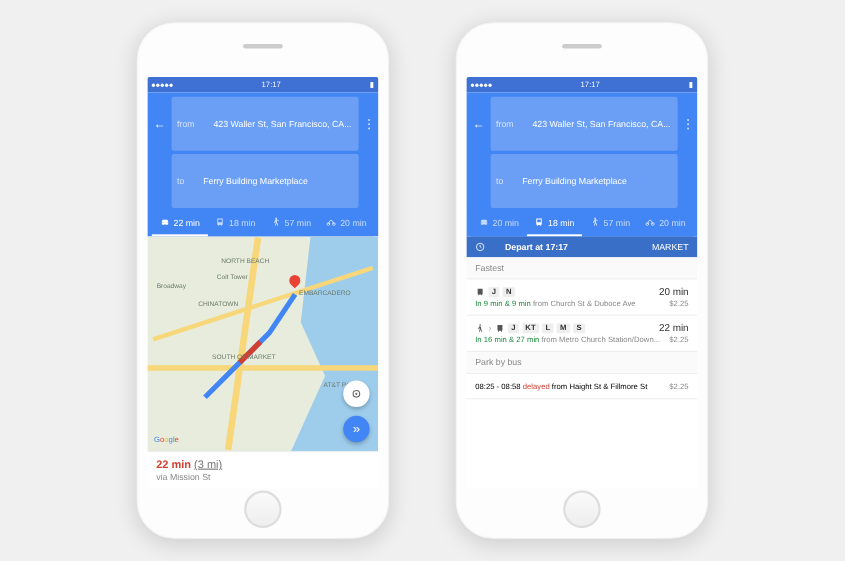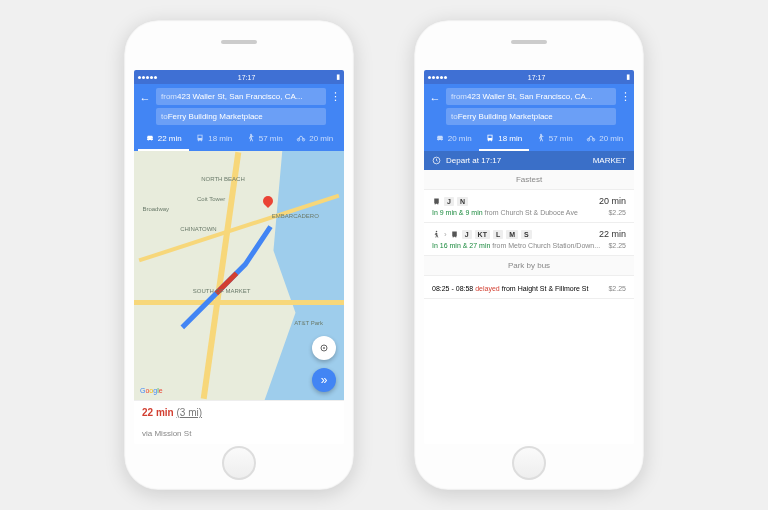--- a/index.html
+++ b/index.html
@@ -81,25 +81,25 @@
   .back-arr {
     width: 14px;
     text-align: center;
     font-size: 11px;
   }
   .locpill {
     flex: 1;
     background: rgba(255,255,255,0.22);
     border-radius: 2px;
     font-size: 8px;
-    padding: 4px 5px;
+    padding: 20px 5px;
     white-space: nowrap;
     overflow: hidden;
     display: flex;
-    gap: 0;
+    gap: 17px;
   }
   .locpill .lab { opacity: .7; }
   .dots3 { width: 10px; font-size: 11px; text-align: center; }
   .tabs {
     display: flex;
     background: #4285f4;
   }
   .tab {
     flex: 1;
     display: flex;
@@ -117,21 +117,21 @@
 
   .subbar {
     background: #3a6fc8;
     color: #fff;
     display: flex;
     align-items: center;
     justify-content: space-between;
     font-size: 8px;
     padding: 5px 8px;
   }
-  .subbar-left { display: flex; align-items: flex-end; gap: 5px; }
+  .subbar-left { display: flex; align-items: flex-end; gap: 18px; font-weight: bold; }
 
   .map-area {
     flex: 1;
     position: relative;
     background: #e8ecdc;
     overflow: hidden;
   }
   .water {
     position: absolute;
     top: 0; right: 0; bottom: 0;
@@ -182,27 +182,26 @@
   .attribution .g1{color:#4285f4}.attribution .g2{color:#ea4335}.attribution .g3{color:#fbbc05}.attribution .g4{color:#4285f4}.attribution .g5{color:#34a853}.attribution .g6{color:#ea4335}
 
   .footer-card {
     background: #fff;
     padding: 6px 8px;
     border-top: 1px solid #eee;
   }
   .fc-line1 { font-size: 10px; }
   .fc-time { color: #d23f31; font-weight: 600; }
   .fc-dist { color: #777; text-decoration: underline; }
-  .fc-line2 { font-size: 8px; color: #888; margin-top: 11px; }
+  .fc-line2 { font-size: 8px; color: #888; margin-top: 1px; }
 
   .list {
     flex: 1;
     background: #fff;
     overflow-y: auto;
-    text-align: center;
   }
   .section-head {
     font-size: 8px;
     color: #888;
     padding: 5px 8px;
     background: #fafafa;
     border-bottom: 1px solid #eee;
   }
   .route-item {
     padding: 6px 8px;

